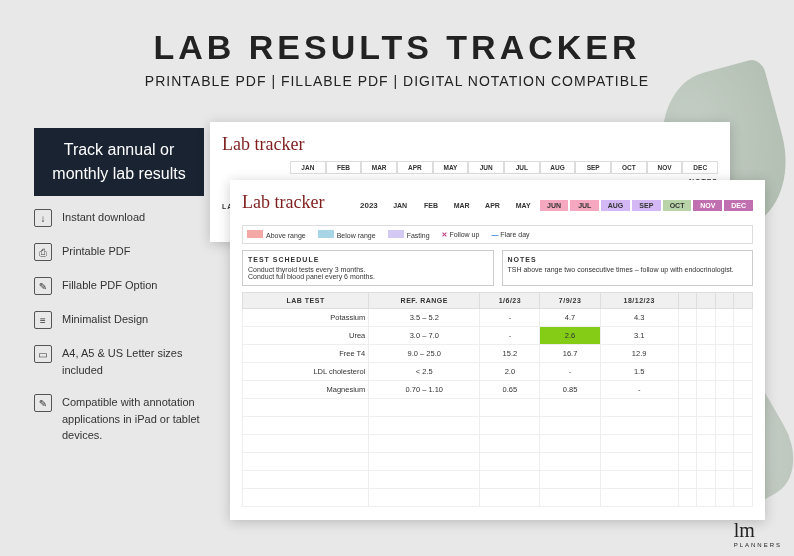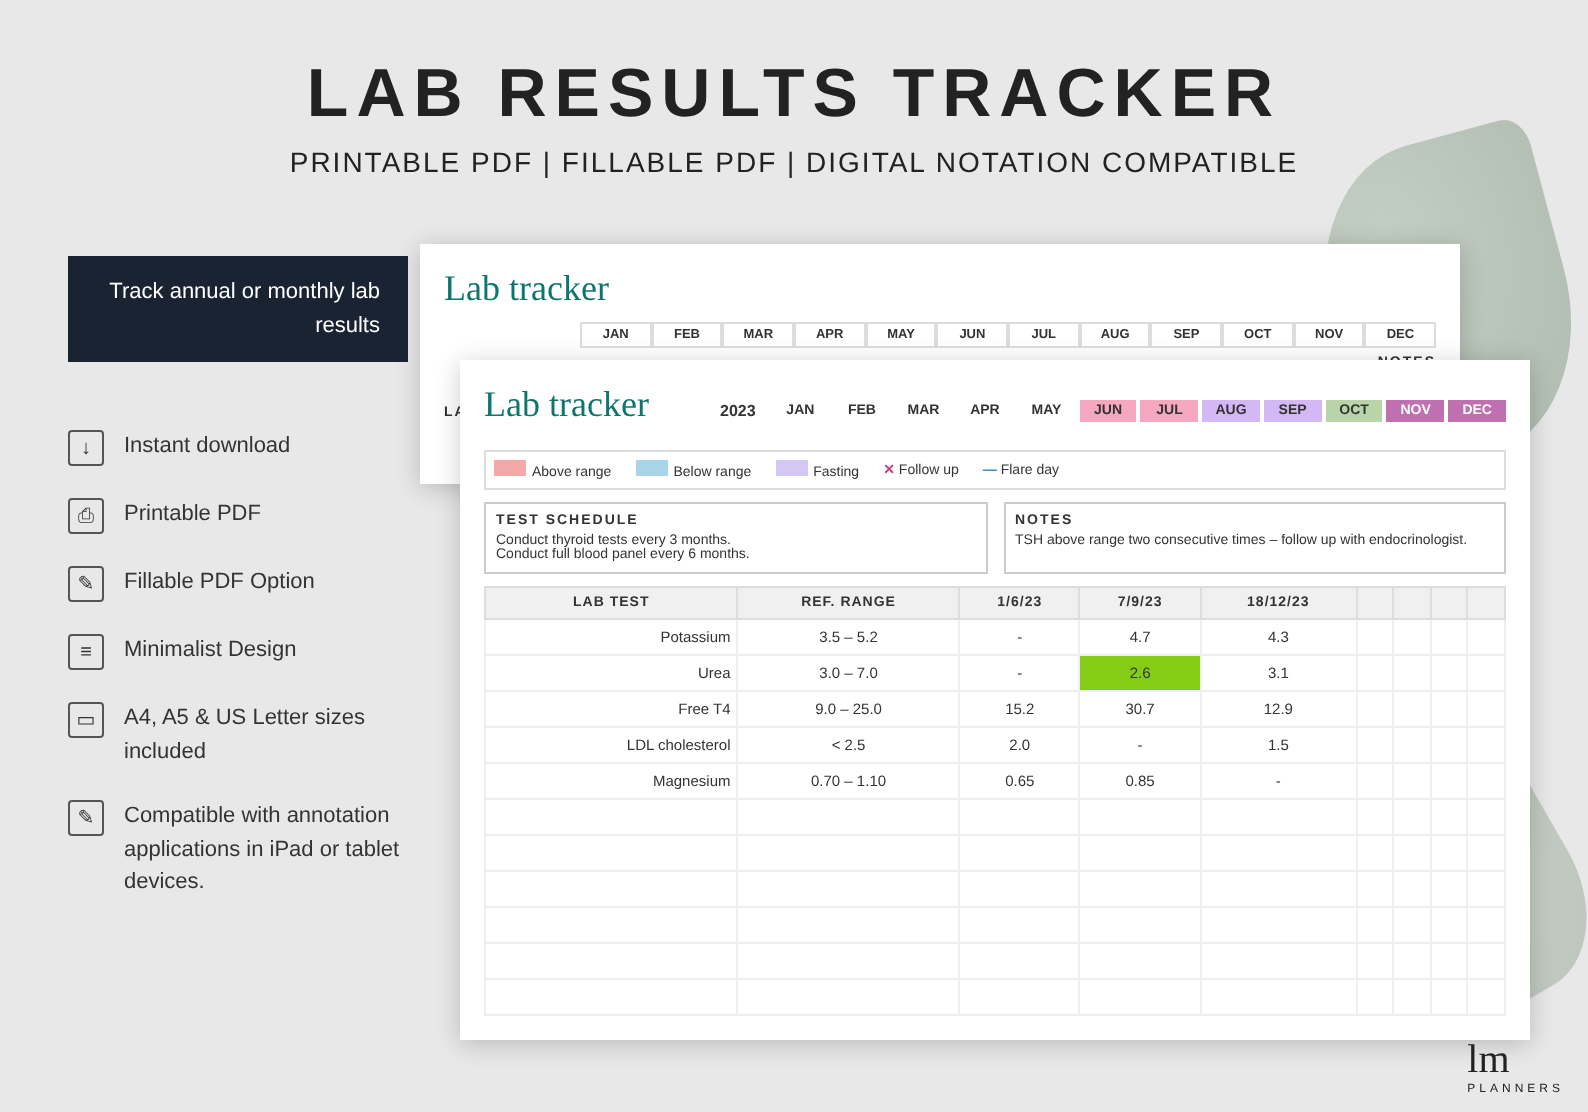--- a/index.html
+++ b/index.html
@@ -6,27 +6,27 @@
 body{width:794px;height:556px;background:#e8e8e8;font-family:Arial,sans-serif;overflow:hidden;position:relative}
 .bg-decor{position:absolute;right:0;top:50px;width:280px;height:500px;opacity:0.4}
 .leaf{position:absolute;background:radial-gradient(ellipse at 30% 30%,#8fa890,#5d7a5d);border-radius:50% 10% 50% 10%}
 .leaf1{width:120px;height:160px;right:10px;top:20px;transform:rotate(-15deg)}
 .leaf2{width:100px;height:140px;right:60px;top:180px;transform:rotate(25deg);opacity:0.7}
 .leaf3{width:80px;height:110px;right:5px;top:340px;transform:rotate(-30deg);opacity:0.8}
 .hero{text-align:center;padding:28px 0 12px}
 .hero h1{font-size:34px;letter-spacing:4px;font-weight:700;color:#222}
 .hero p{font-size:14px;letter-spacing:1px;color:#222;margin-top:6px}
 .left{position:absolute;left:34px;top:128px;width:170px}
-.badge{background:#1a2332;color:#fff;padding:10px 14px;font-size:11px;text-align:right;line-height:1.5;margin-bottom:34px}
+.badge{background:#1a2332;color:#fff;padding:10px 14px;font-size:16px;text-align:center;line-height:1.5;margin-bottom:13px}
 .feat{display:flex;align-items:flex-start;gap:10px;margin-bottom:16px;font-size:11px;color:#333;line-height:1.5}
 .feat .ico{width:18px;height:18px;flex-shrink:0;border:1px solid #555;border-radius:2px;display:flex;align-items:center;justify-content:center;font-size:10px}
 .sheet{position:absolute;background:#fff;box-shadow:0 2px 12px rgba(0,0,0,0.2);font-size:8px;color:#333}
 .sheet-back{left:210px;top:122px;width:520px;height:120px;padding:12px}
 .sheet-front{left:230px;top:180px;width:535px;height:340px;padding:12px}
-.script{font-family:'Brush Script MT',cursive;font-size:18px;color:#0f766e;margin-bottom:6px}
+.script{font-family:'Brush Script MT',cursive;font-size:18px;color:#7f1d1d;margin-bottom:6px}
 .months{display:flex;gap:2px;font-size:7px;font-weight:bold}
 .months span{flex:1;text-align:center;padding:2px}
 .mhl-jun,.mhl-jul{background:#f5a8c0}
 .mhl-aug,.mhl-sep{background:#d4b8f5}
 .mhl-oct{background:#b8d4a8}
 .mhl-nov,.mhl-dec{background:#c070b0;color:#fff}
 .legend{display:flex;gap:12px;font-size:7px;margin:6px 0;align-items:center;border:1px solid #ddd;padding:4px}
 .sw{width:16px;height:8px;display:inline-block;margin-right:3px}
 .sw-above{background:#f5a8a8}
 .sw-below{background:#a8d4e8}
@@ -187,21 +187,21 @@
           <td>3.1</td>
           <td></td>
           <td></td>
           <td></td>
           <td></td>
         </tr>
         <tr>
           <td>Free T4</td>
           <td>9.0 – 25.0</td>
           <td>15.2</td>
-          <td>30.7</td>
+          <td>16.7</td>
           <td>12.9</td>
           <td></td>
           <td></td>
           <td></td>
           <td></td>
         </tr>
         <tr>
           <td>LDL cholesterol</td>
           <td>&lt; 2.5</td>
           <td>2.0</td>

